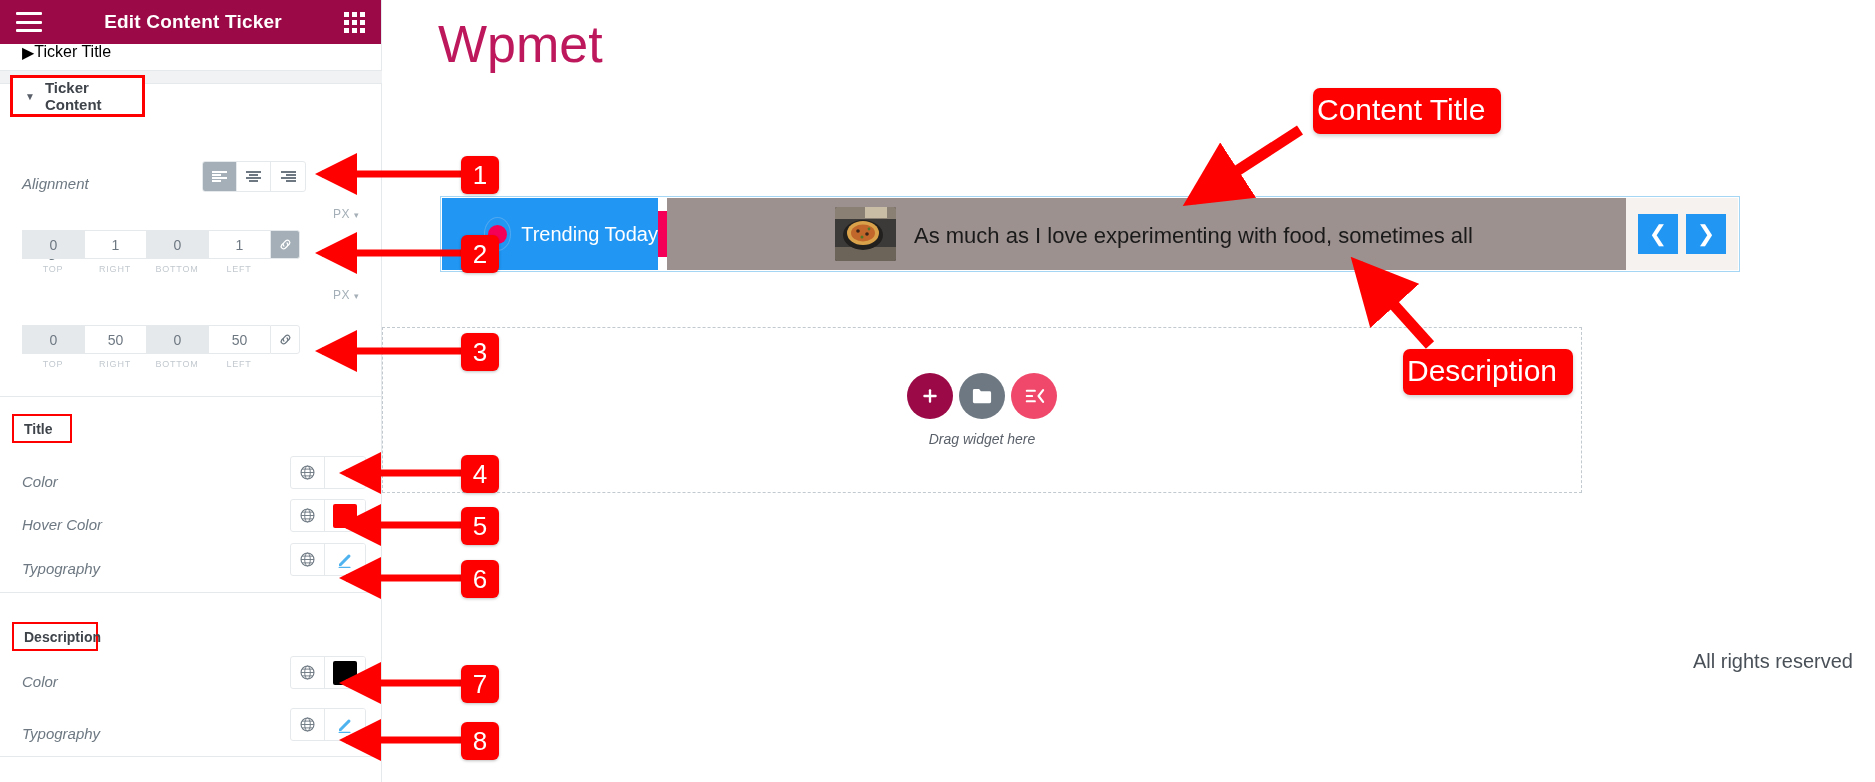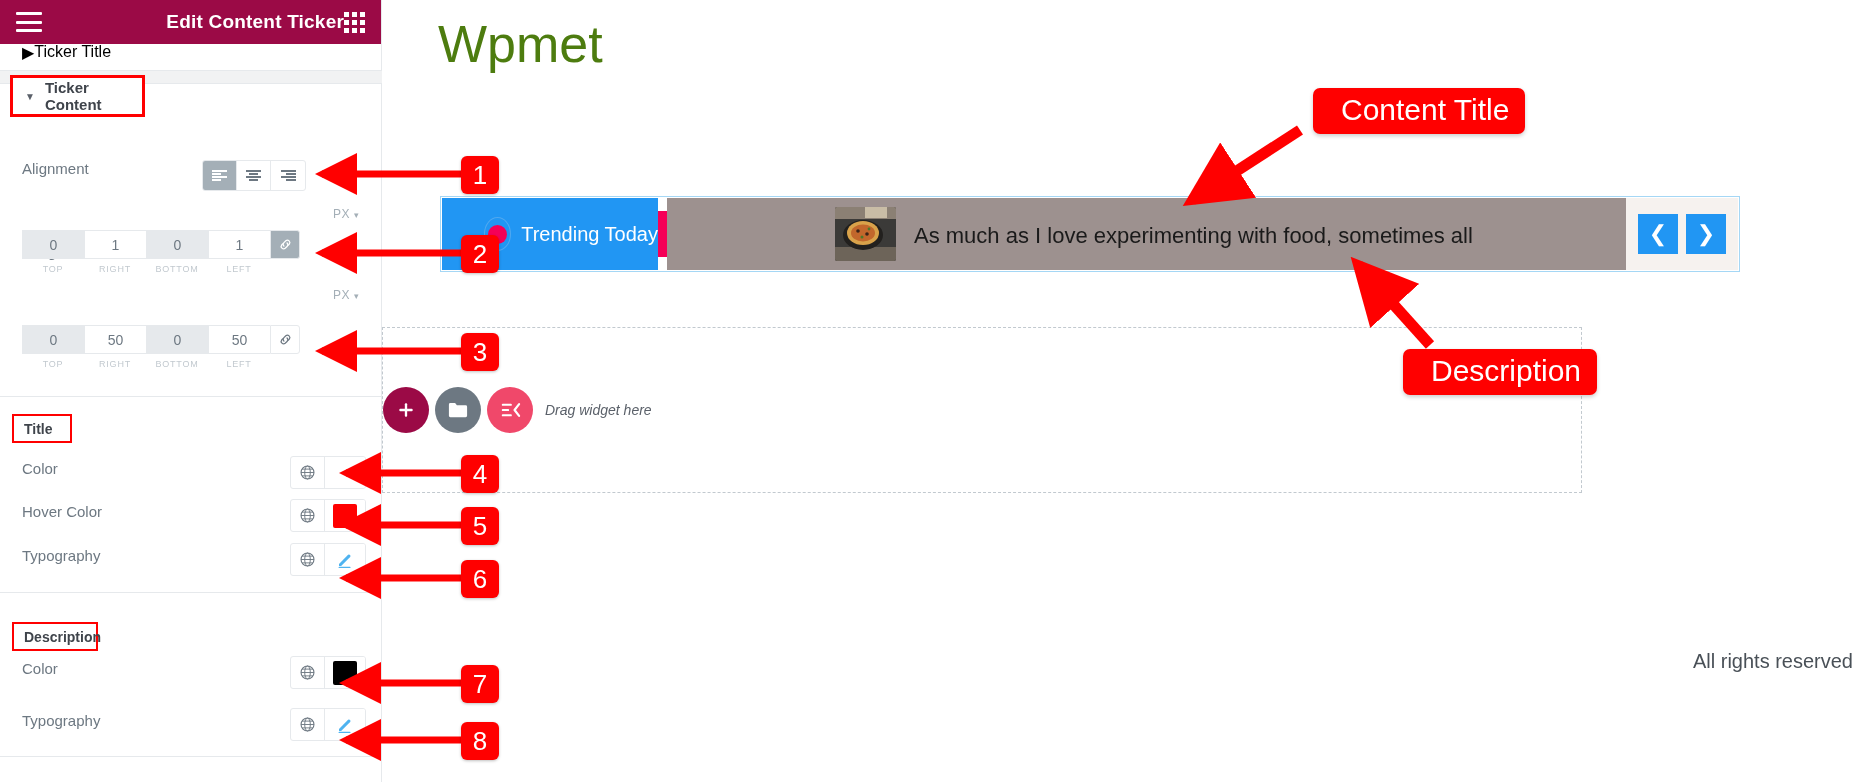--- a/index.html
+++ b/index.html
@@ -21,39 +21,39 @@
   .panel-header {
     height: 44px; background: #9b0a46;
     display: flex; align-items: center; justify-content: space-between;
     padding: 0 16px;
     color: #fff;
   }
   .panel-header .ham { width: 26px; height: 20px; display: flex; flex-direction: column; justify-content: space-between; cursor: pointer;}
   .panel-header .ham i { display: block; height: 3px; background: #fff; border-radius: 1px; }
   .panel-title {
     font-size: 19px; font-weight: bold; letter-spacing: .2px;
-    flex: 1; text-align: right;
+    flex: 1; text-align: center;
   }
   .grid-icon { display: grid; grid-template-columns: repeat(3, 5px); grid-template-rows: repeat(3,5px); gap: 3px; cursor:pointer;}
   .grid-icon i { background: #fff; display:block; width:5px; height:5px;}
   .collapsed-title { position:absolute; left:0; top:44px; width:382px; height:26px; overflow:hidden;}
   .collapsed-title .inner { position:absolute; top:-12px; left:0; width:382px; height:40px; display:flex; align-items:center; padding:0 22px;}
   .sep { height: 14px; background: #f1f2f3; border-top: 1px solid #e6e9ec; border-bottom:1px solid #e6e9ec;}
 
   .ticker-content-head {
     position: absolute; left: 10px; top: 75px;
     width: 135px; height: 42px;
     border: 3px solid #ff0000;
     background: #fff;
     display: flex; align-items: center; padding-left: 12px;
   }
   .ticker-content-head .arrow { color:#5a6069; font-size:10px; margin-right:10px;}
   .ticker-content-head .lbl { font-size: 15px; font-weight: bold; color: #3f444b; }
 
-  .ctl-row { position: absolute; left: 0; width: 382px; display: flex; align-items: flex-start; padding: 0 22px; }
+  .ctl-row { position: absolute; left: 0; width: 382px; display: flex; align-items: flex-end; padding: 0 22px; font-style: italic; }
   .ctl-label { font-size: 15px; color: #6d7882; }
 
   
   .align-group { position:absolute; right: 76px; display:flex; border:1px solid #e6e9ec; border-radius:3px; overflow:hidden; background:#fff;}
   .align-btn { width: 34px; height: 29px; display:flex; align-items:center; justify-content:center; border-right:1px solid #e6e9ec; cursor:pointer;}
   .align-btn:last-child { border-right:none; }
   .align-btn.active { background:#a4afb7; }
   .align-ic { width:15px; height:11px; display:flex; flex-direction:column; justify-content:space-between;}
   .align-ic i { height:1.8px; background:#6d7882; display:block;}
   .align-btn.active .align-ic i { background:#fff; }
@@ -94,21 +94,21 @@
   
   .collapse-handle {
     position:absolute; left:382px; top:430px; width:20px; height:62px;
     background:#e6e9ec; border-radius:0 3px 3px 0;
     display:flex; align-items:center; justify-content:center; cursor:pointer;
     color:#6d7882; font-size:13px;
   }
 
   
   .canvas { position:absolute; left:382px; top:0; width:1493px; height:782px; background:#fff; }
-  .site-title { position:absolute; left:56px; top:14px; font-size:52px; color:#4d7c0f; font-weight:normal; }
+  .site-title { position:absolute; left:56px; top:14px; font-size:52px; color:#be185d; font-weight:normal; }
 
   
   .ticker-wrap { position:absolute; left:58px; top:196px; width:1300px; height:76px;
                  border:1px solid #a5d7f5; }
   .ticker { position:absolute; inset:1px; display:flex; }
   .tk-label { width:216px; background:#2196f3; display:flex; align-items:center; padding-left:42px; position:relative; }
   .pulse { width:34px; height:34px; border-radius:50%; border:1px solid #4fa8f0;
            display:flex; align-items:center; justify-content:center; }
   .pulse i { width:19px; height:19px; border-radius:50%; background:#f50057; display:block;}
   .tk-label .txt { color:#fff; font-size:20px; margin-left:10px; white-space:nowrap;}
@@ -120,38 +120,38 @@
               border:2.5px solid #ff0000; padding:1px 6px 2px 6px; white-space:nowrap; }
   .tk-desc { color:#1a1a1a; font-size:22px; margin-top:3px; white-space:nowrap;}
   .tk-nav { width:112px; background:#f6f2ef; display:flex; align-items:center; justify-content:center; gap:8px; }
   .nav-btn { width:40px; height:40px; background:#2196f3; color:#fff; display:flex;
              align-items:center; justify-content:center; font-size:22px; cursor:pointer; }
 
   
   .dropzone { position:absolute; left:0px; top:327px; width:1200px; height:166px;
               border:1px dashed #c2c9cf; margin-left:-0px; }
   .dz-inner { position:absolute; left:0; right:0; top:50%; transform:translateY(-50%);
-              display:flex; align-items:center; gap:12px; }
+              display:flex; flex-direction:column; align-items:center; gap:12px; }
   .dz-btns { display:flex; gap:6px; }
   .circ { width:46px; height:46px; border-radius:50%; display:flex; align-items:center;
           justify-content:center; cursor:pointer; }
   .circ.add { background:#9b0a46; }
   .circ.folder { background:#6d7882; }
   .circ.tpl { background:#f0486a; }
   .dz-text { font-style:italic; font-size:14px; color:#5a6069; }
 
   .rights { position:absolute; right:22px; top:650px; font-size:20px; color:#495057; }
 
   
   .badge { position:absolute; background:#ff0000; color:#fff; border-radius:6px;
            font-size:26px; font-weight:normal; display:flex; align-items:center;
            justify-content:center; width:38px; height:38px;
            box-shadow: 0 1px 3px rgba(0,0,0,.25); }
   .callout { position:absolute; background:#ff0000; color:#fff; border-radius:7px;
-             padding:5px 16px 7px 28px; font-size:30px; white-space:nowrap;
+             padding:5px 16px 7px 4px; font-size:30px; white-space:nowrap;
              box-shadow: 0 2px 4px rgba(0,0,0,.2); }
   .ann-svg { position:absolute; left:0; top:0; width:1875px; height:782px; pointer-events:none; }
 </style>
 </head>
 <body>
 
 <div id="root">
 
   <div class="panel">
 

